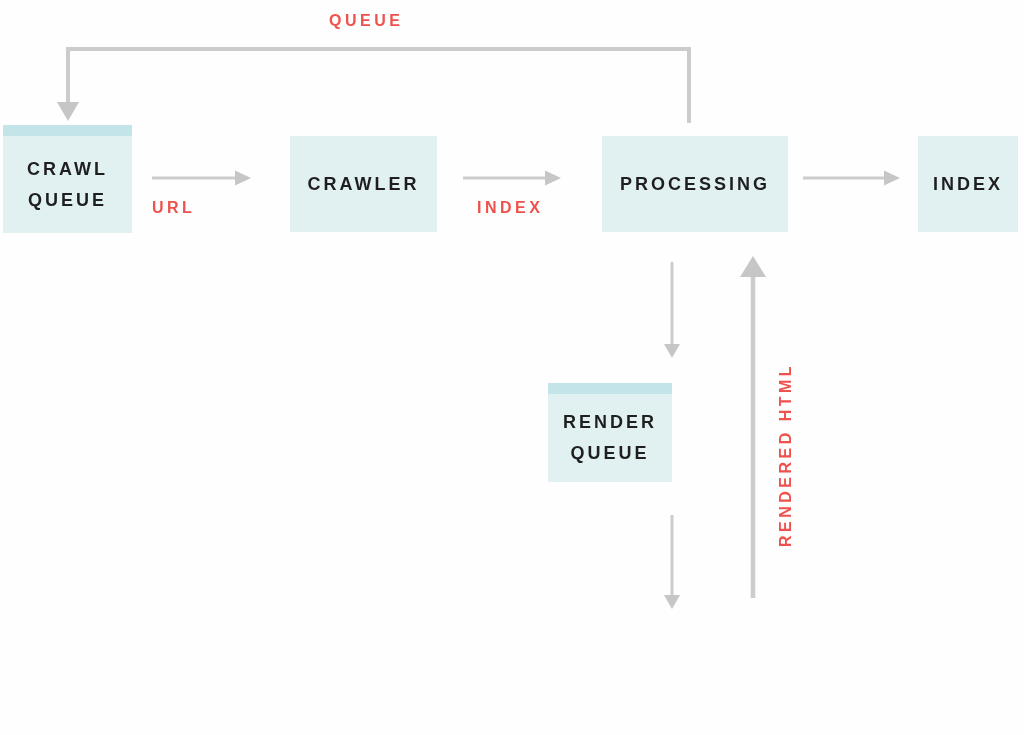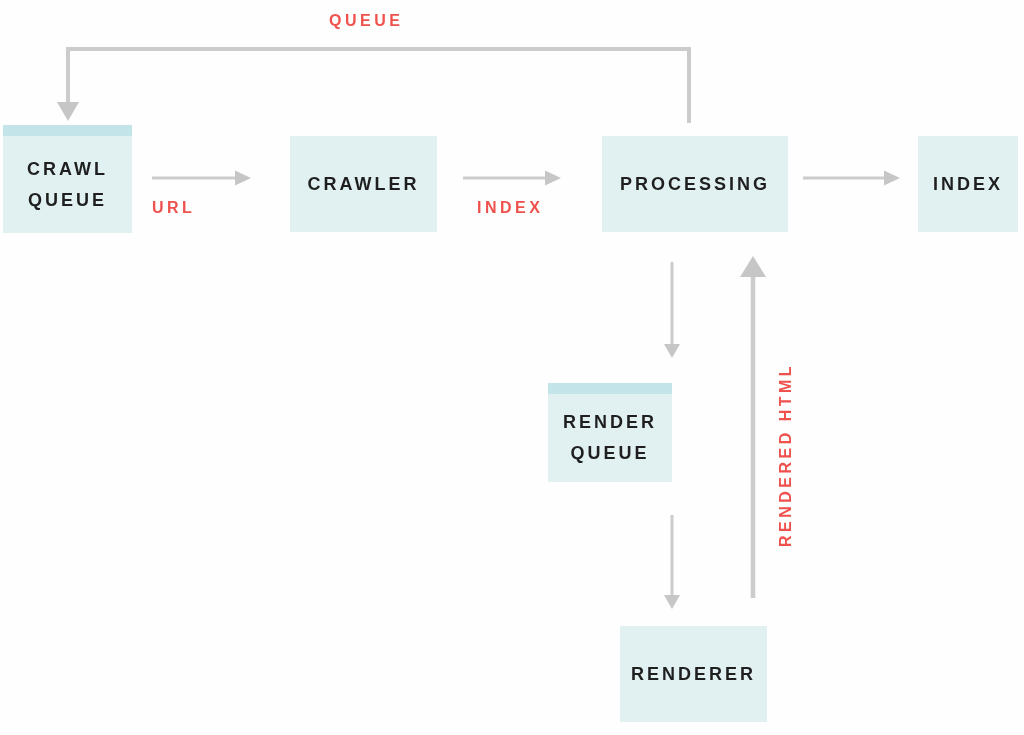--- a/index.html
+++ b/index.html
@@ -127,23 +127,20 @@
   </div>
 
   <div class="node" style="left:548px; top:383px; width:124px; height:99px;">
     <div class="strip"></div>
     <div class="node-label">
       <span>RENDER</span>
       <span>QUEUE</span>
     </div>
   </div>
 
-  <div class="node" style="left:620px; top:626px; width:147px; height:96px;">
-    <div class="node-label">RENDERER</div>
-  </div>
 
   <div class="edge-label" style="left:329px; top:12px;">QUEUE</div>
 
   <div class="edge-label" style="left:152px; top:199px;">URL</div>
 
   <div class="edge-label" style="left:477px; top:199px;">INDEX</div>
 
   <div class="edge-label vertical" style="left:676px; top:446px; width:220px;">RENDERED HTML</div>
 
 </div>

